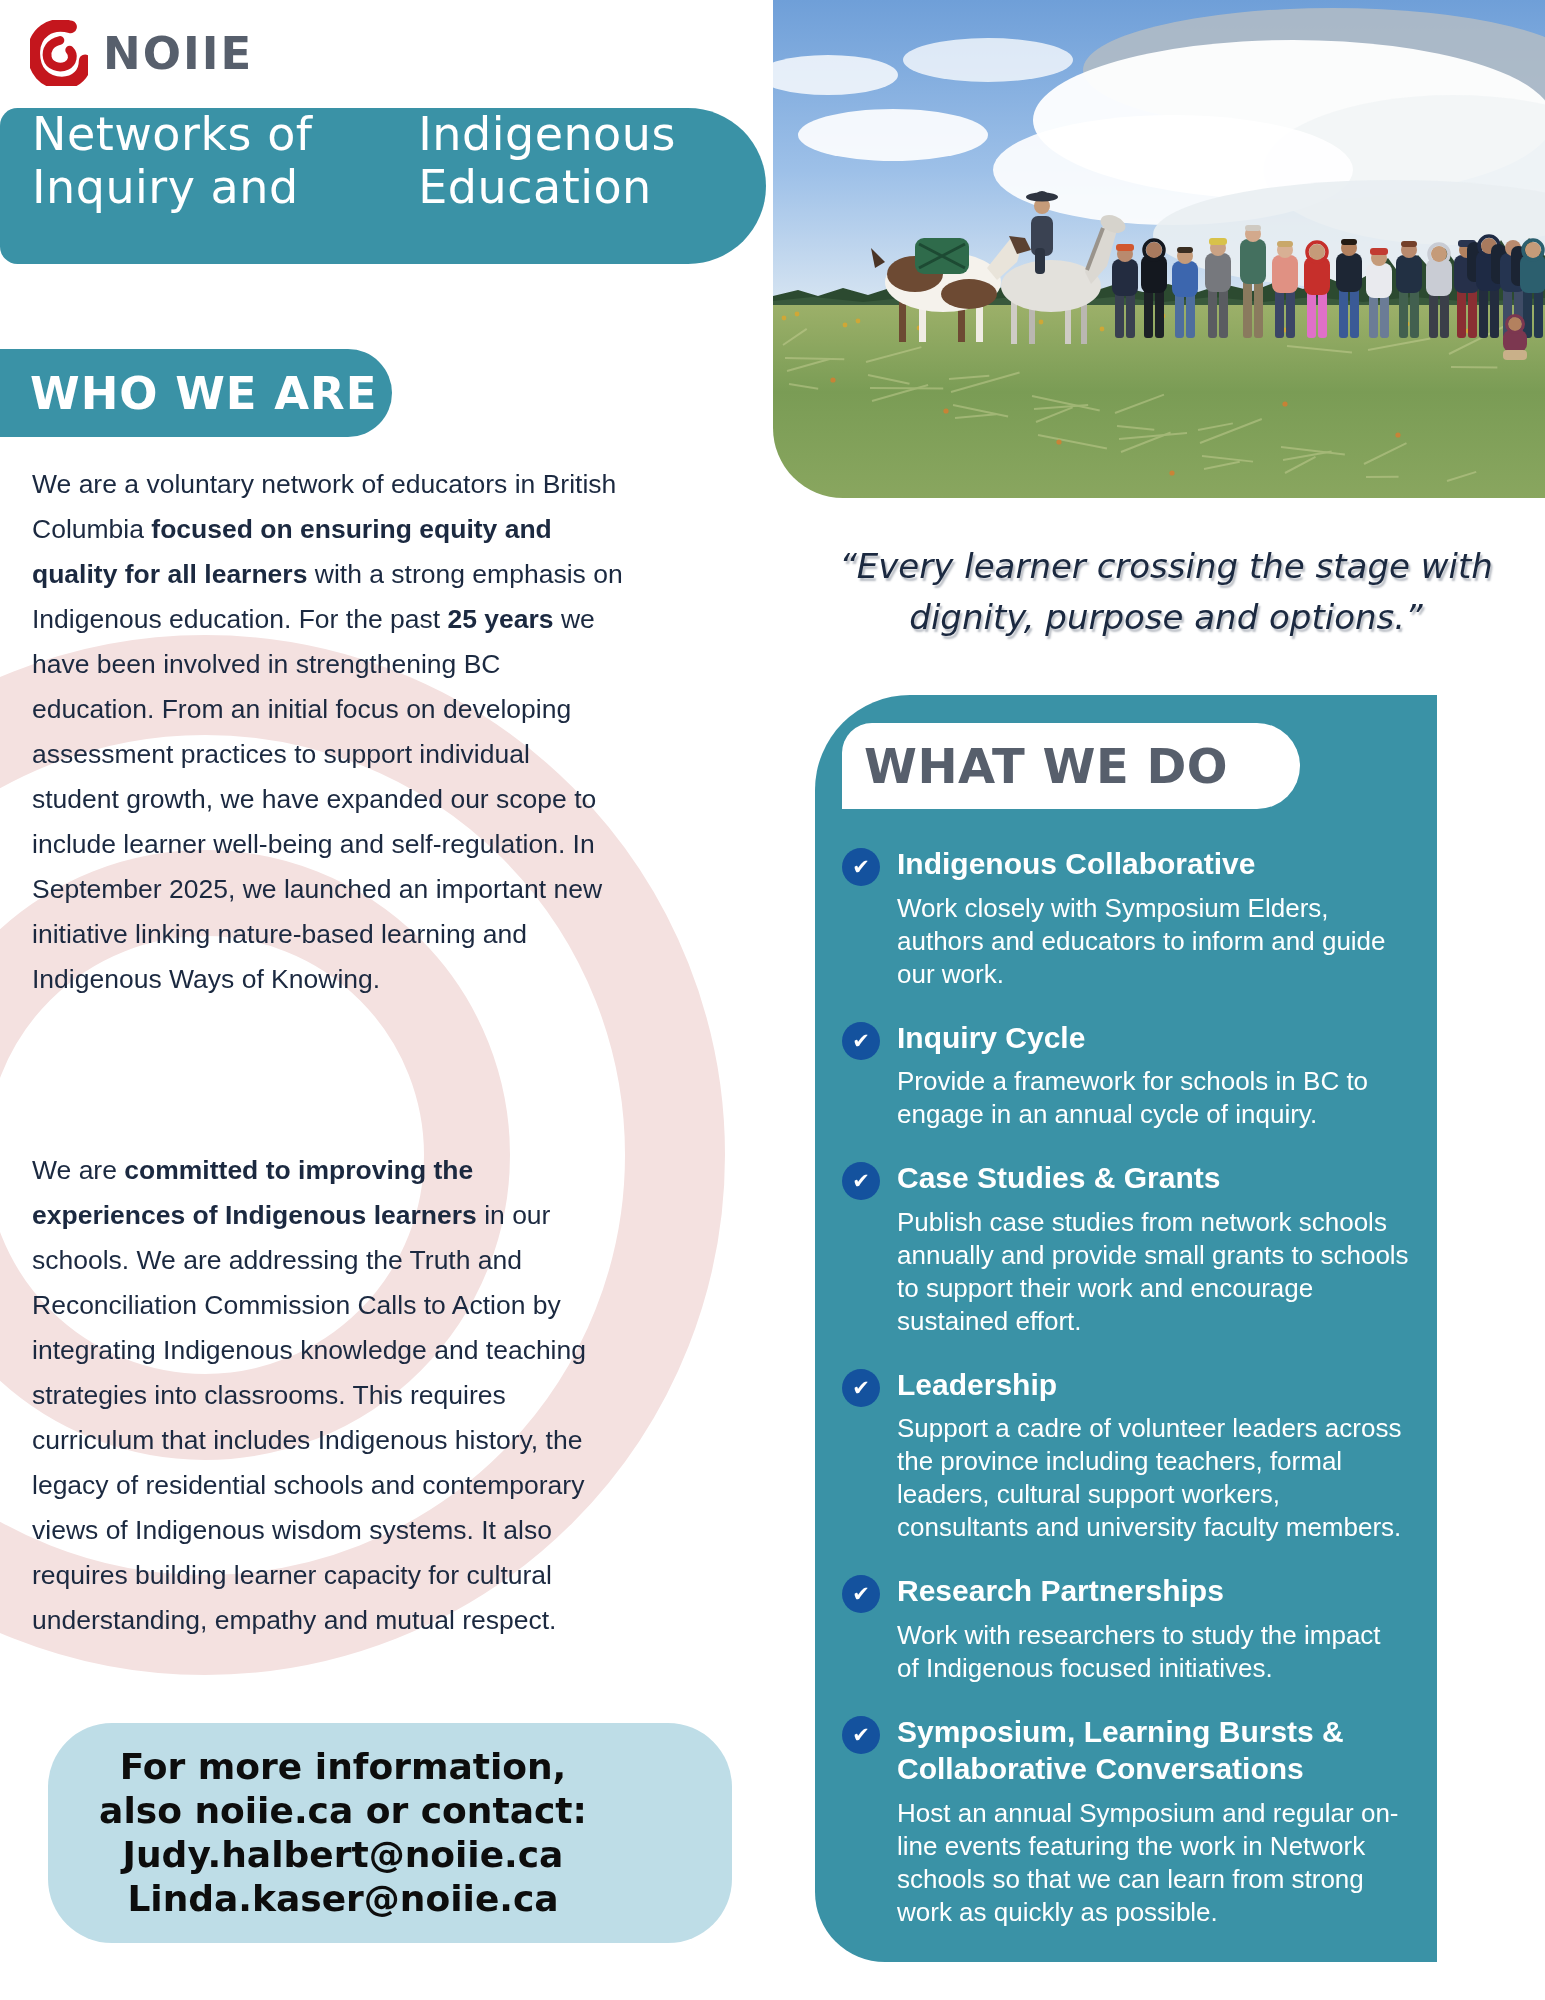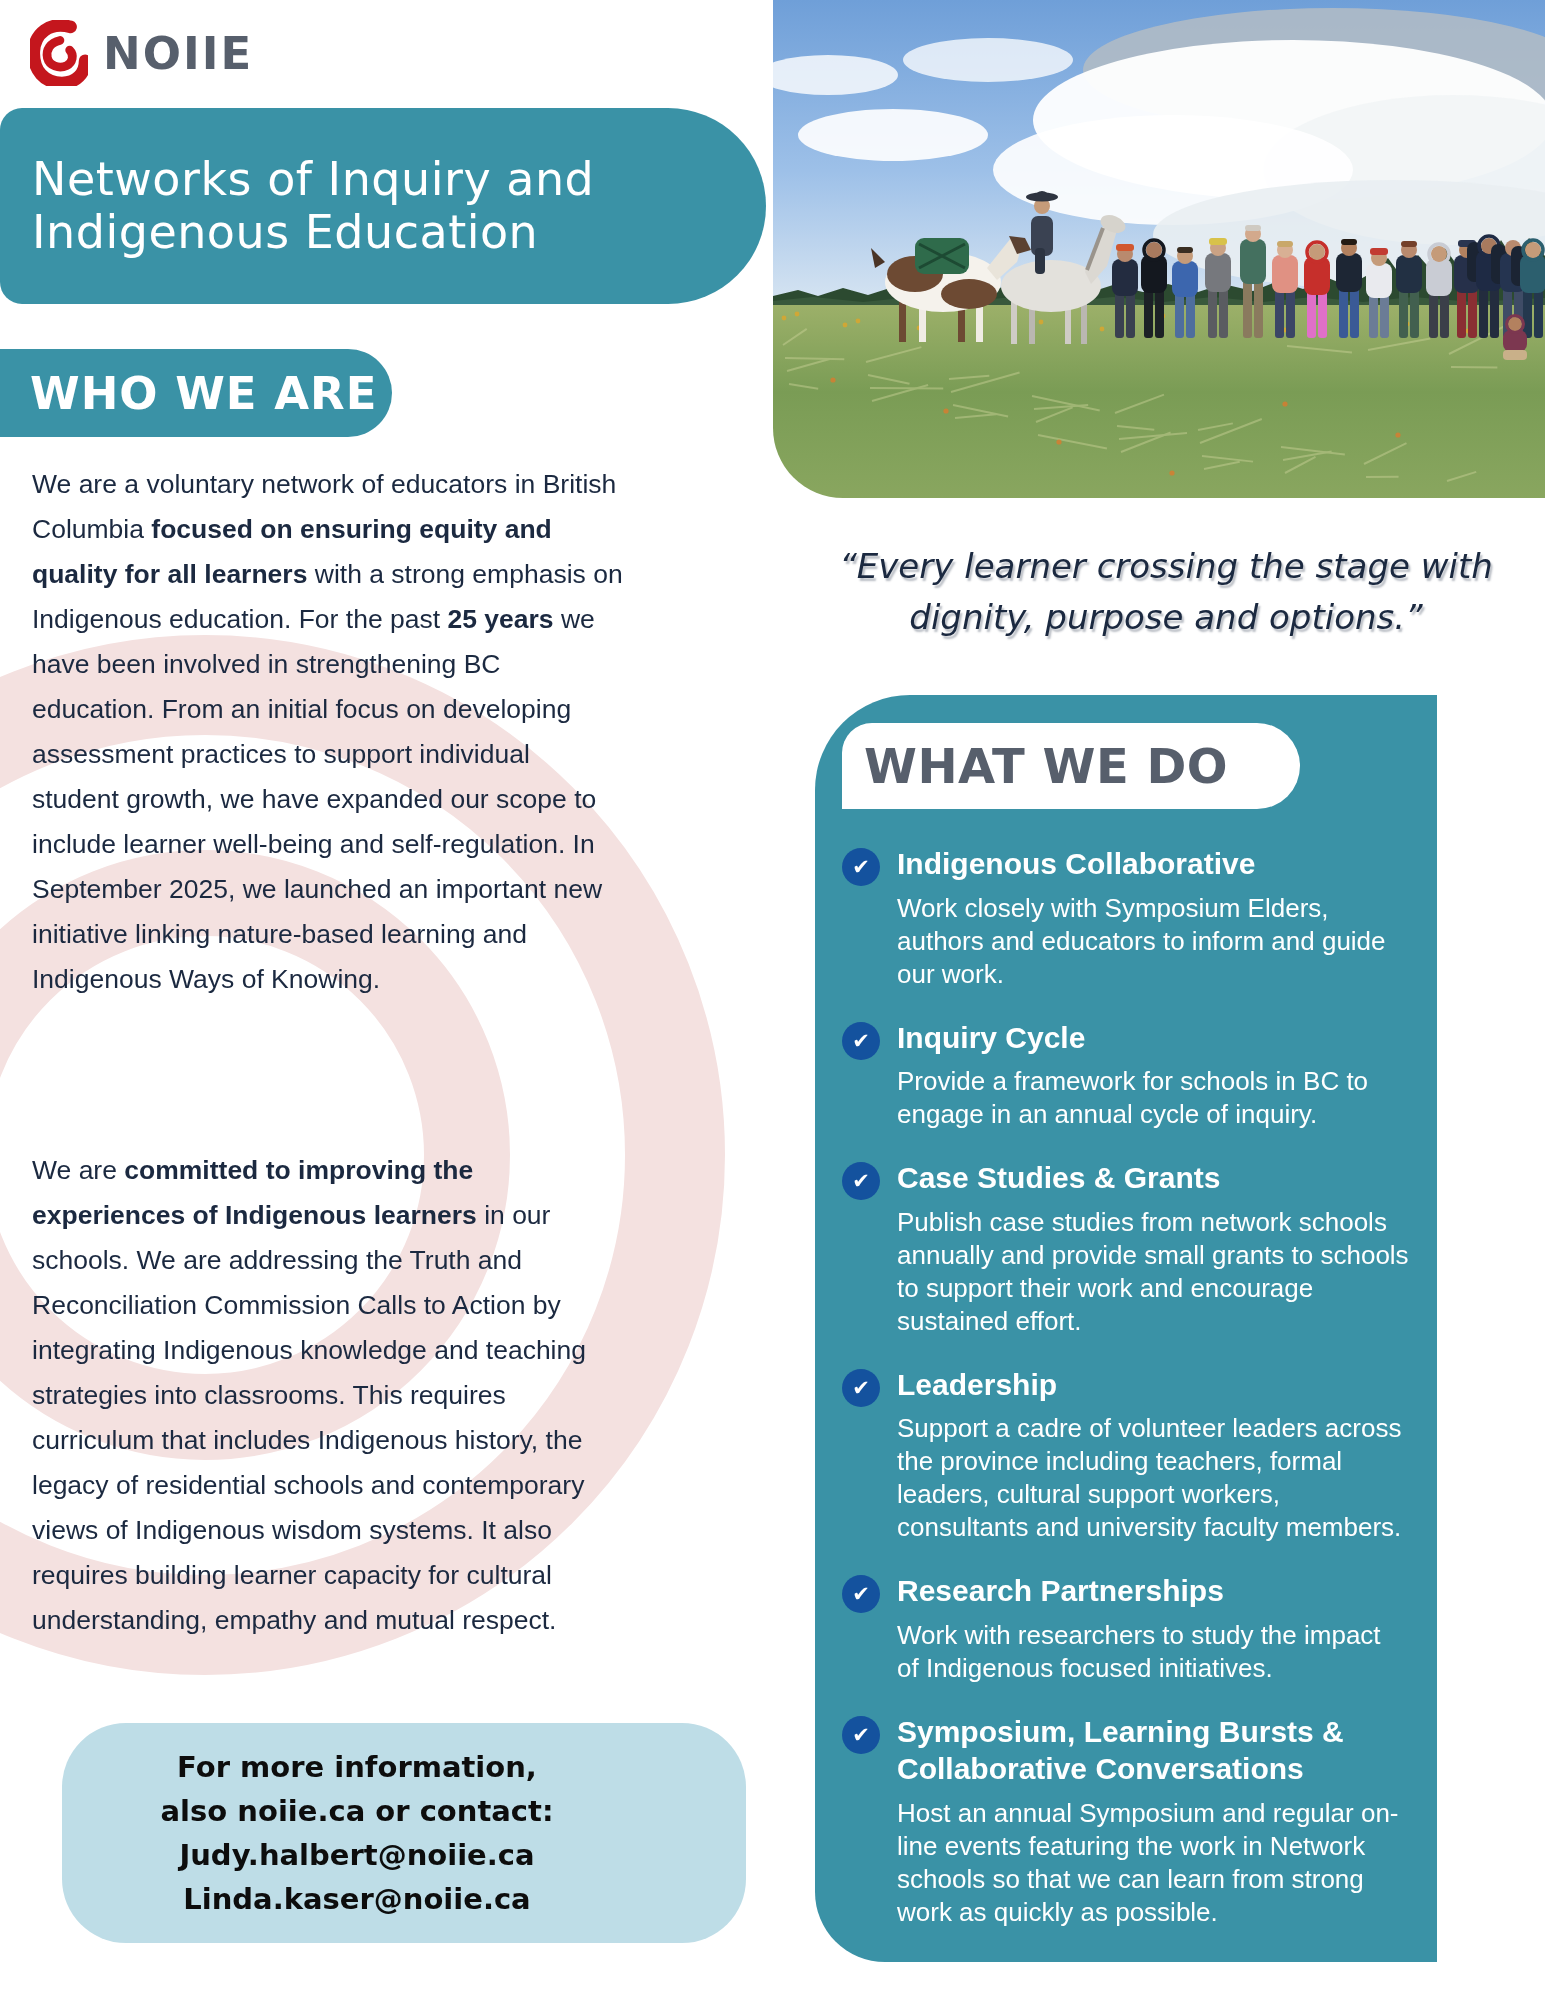--- a/index.html
+++ b/index.html
@@ -6,34 +6,34 @@
     --teal:#3A92A6; --navy:#1B2940; --gray:#575F6C; --red:#C4161D;
     --lightblue:#BEDDE7; --checkblue:#14529E; --pink:#F4E1E0;
   }
   html,body{margin:0;padding:0;background:#e8e8e8;}
   .page{position:relative;width:1545px;height:2000px;background:#ffffff;overflow:hidden;
         font-family:"DejaVu Sans",sans-serif;}
   .watermark{position:absolute;left:0;top:0;width:1545px;height:2000px;z-index:0;}
   .brand{position:absolute;left:30px;top:20px;display:flex;align-items:center;gap:15px;z-index:3;}
   .logo{width:58px;height:66px;}
   .brandname{font-size:45px;font-weight:800;color:var(--gray);letter-spacing:2px;}
-  .titlebanner{position:absolute;left:0;top:108px;width:766px;height:196px;background:var(--teal);
+  .titlebanner{position:absolute;left:0;top:108px;width:766px;height:156px;background:var(--teal);
         border-radius:22px 98px 98px 22px;color:#fff;font-size:46px;line-height:1.16;font-weight:500;
-        display:flex;flex-direction:column;justify-content:center;padding-left:32px;box-sizing:border-box;
+        display:flex;flex-direction:row;justify-content:center;padding-left:32px;box-sizing:border-box;
         z-index:2;letter-spacing:.5px;}
   .whopill{position:absolute;left:0;top:333px;width:392px;height:88px;background:var(--teal);
         border-radius:0 44px 44px 0;color:#fff;font-weight:800;font-size:45px;display:flex;
         align-items:center;padding-left:30px;box-sizing:border-box;z-index:2;letter-spacing:1px;margin-top:16px;}
   .para{position:absolute;left:32px;width:592px;margin:0;font-size:26.5px;line-height:45px;
         color:var(--navy);z-index:2;font-family:"Liberation Sans",sans-serif;}
   #para1{top:462px;} #para2{top:1148px;}
   .para b{font-weight:700;}
-  .contactbox{position:absolute;left:62px;top:1723px;width:684px;height:220px;background:var(--lightblue);
+  .contactbox{position:absolute;left:48px;top:1723px;width:684px;height:220px;background:var(--lightblue);
         border-radius:64px;z-index:2;display:flex;flex-direction:column;justify-content:center;
-        text-align:center;font-size:29px;line-height:44px;font-weight:600;color:#0d0d0d;
+        text-align:center;font-size:36px;line-height:44px;font-weight:600;color:#0d0d0d;
         padding-right:94px;box-sizing:border-box;}
   .photo{position:absolute;left:773px;top:0;width:772px;height:498px;border-radius:0 0 0 70px;
         overflow:hidden;z-index:1;}
   .photo svg{display:block;width:100%;height:100%;}
   .quote{position:absolute;left:800px;top:541px;width:732px;text-align:center;font-size:34px;
         font-style:italic;font-weight:400;color:var(--navy);line-height:1.5;z-index:2;
         text-shadow:2px 3px 2px rgba(27,41,64,.3);}
   .panel{position:absolute;left:815px;top:695px;width:622px;height:1267px;background:var(--teal);
         border-radius:95px 0 0 70px;z-index:1;}
   .wwdpill{position:absolute;left:27px;top:28px;width:458px;height:86px;background:#fff;

